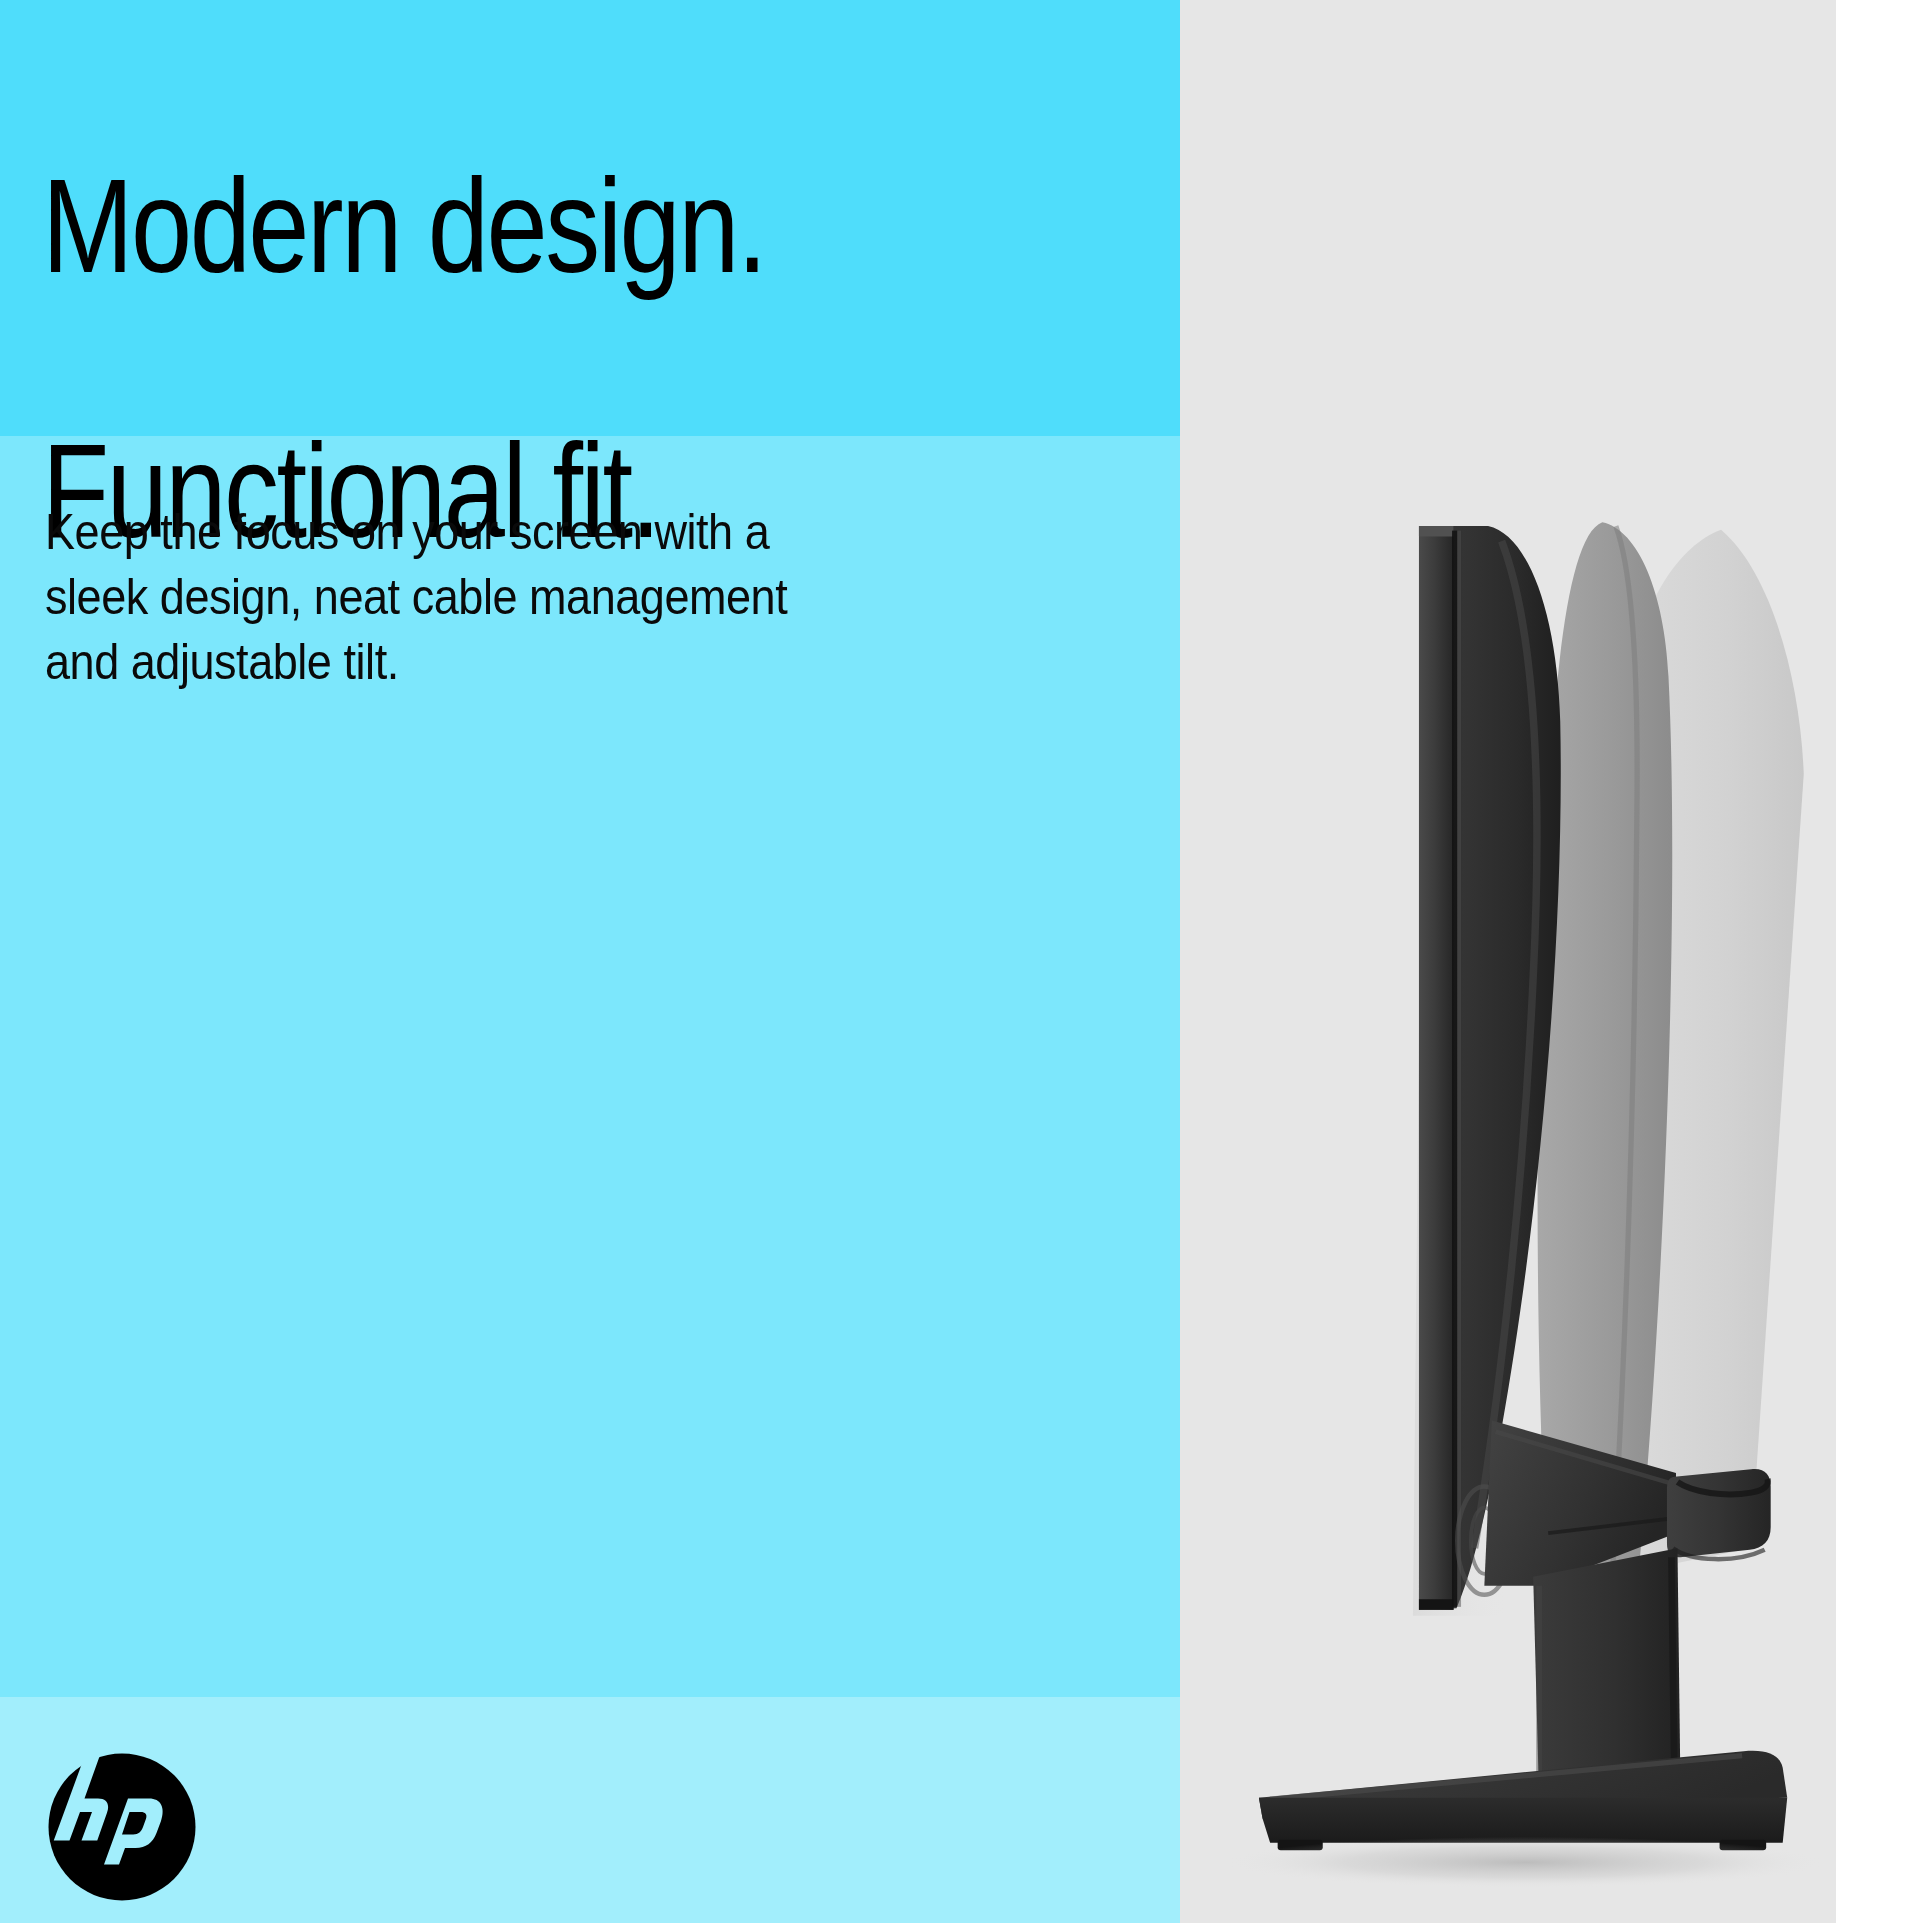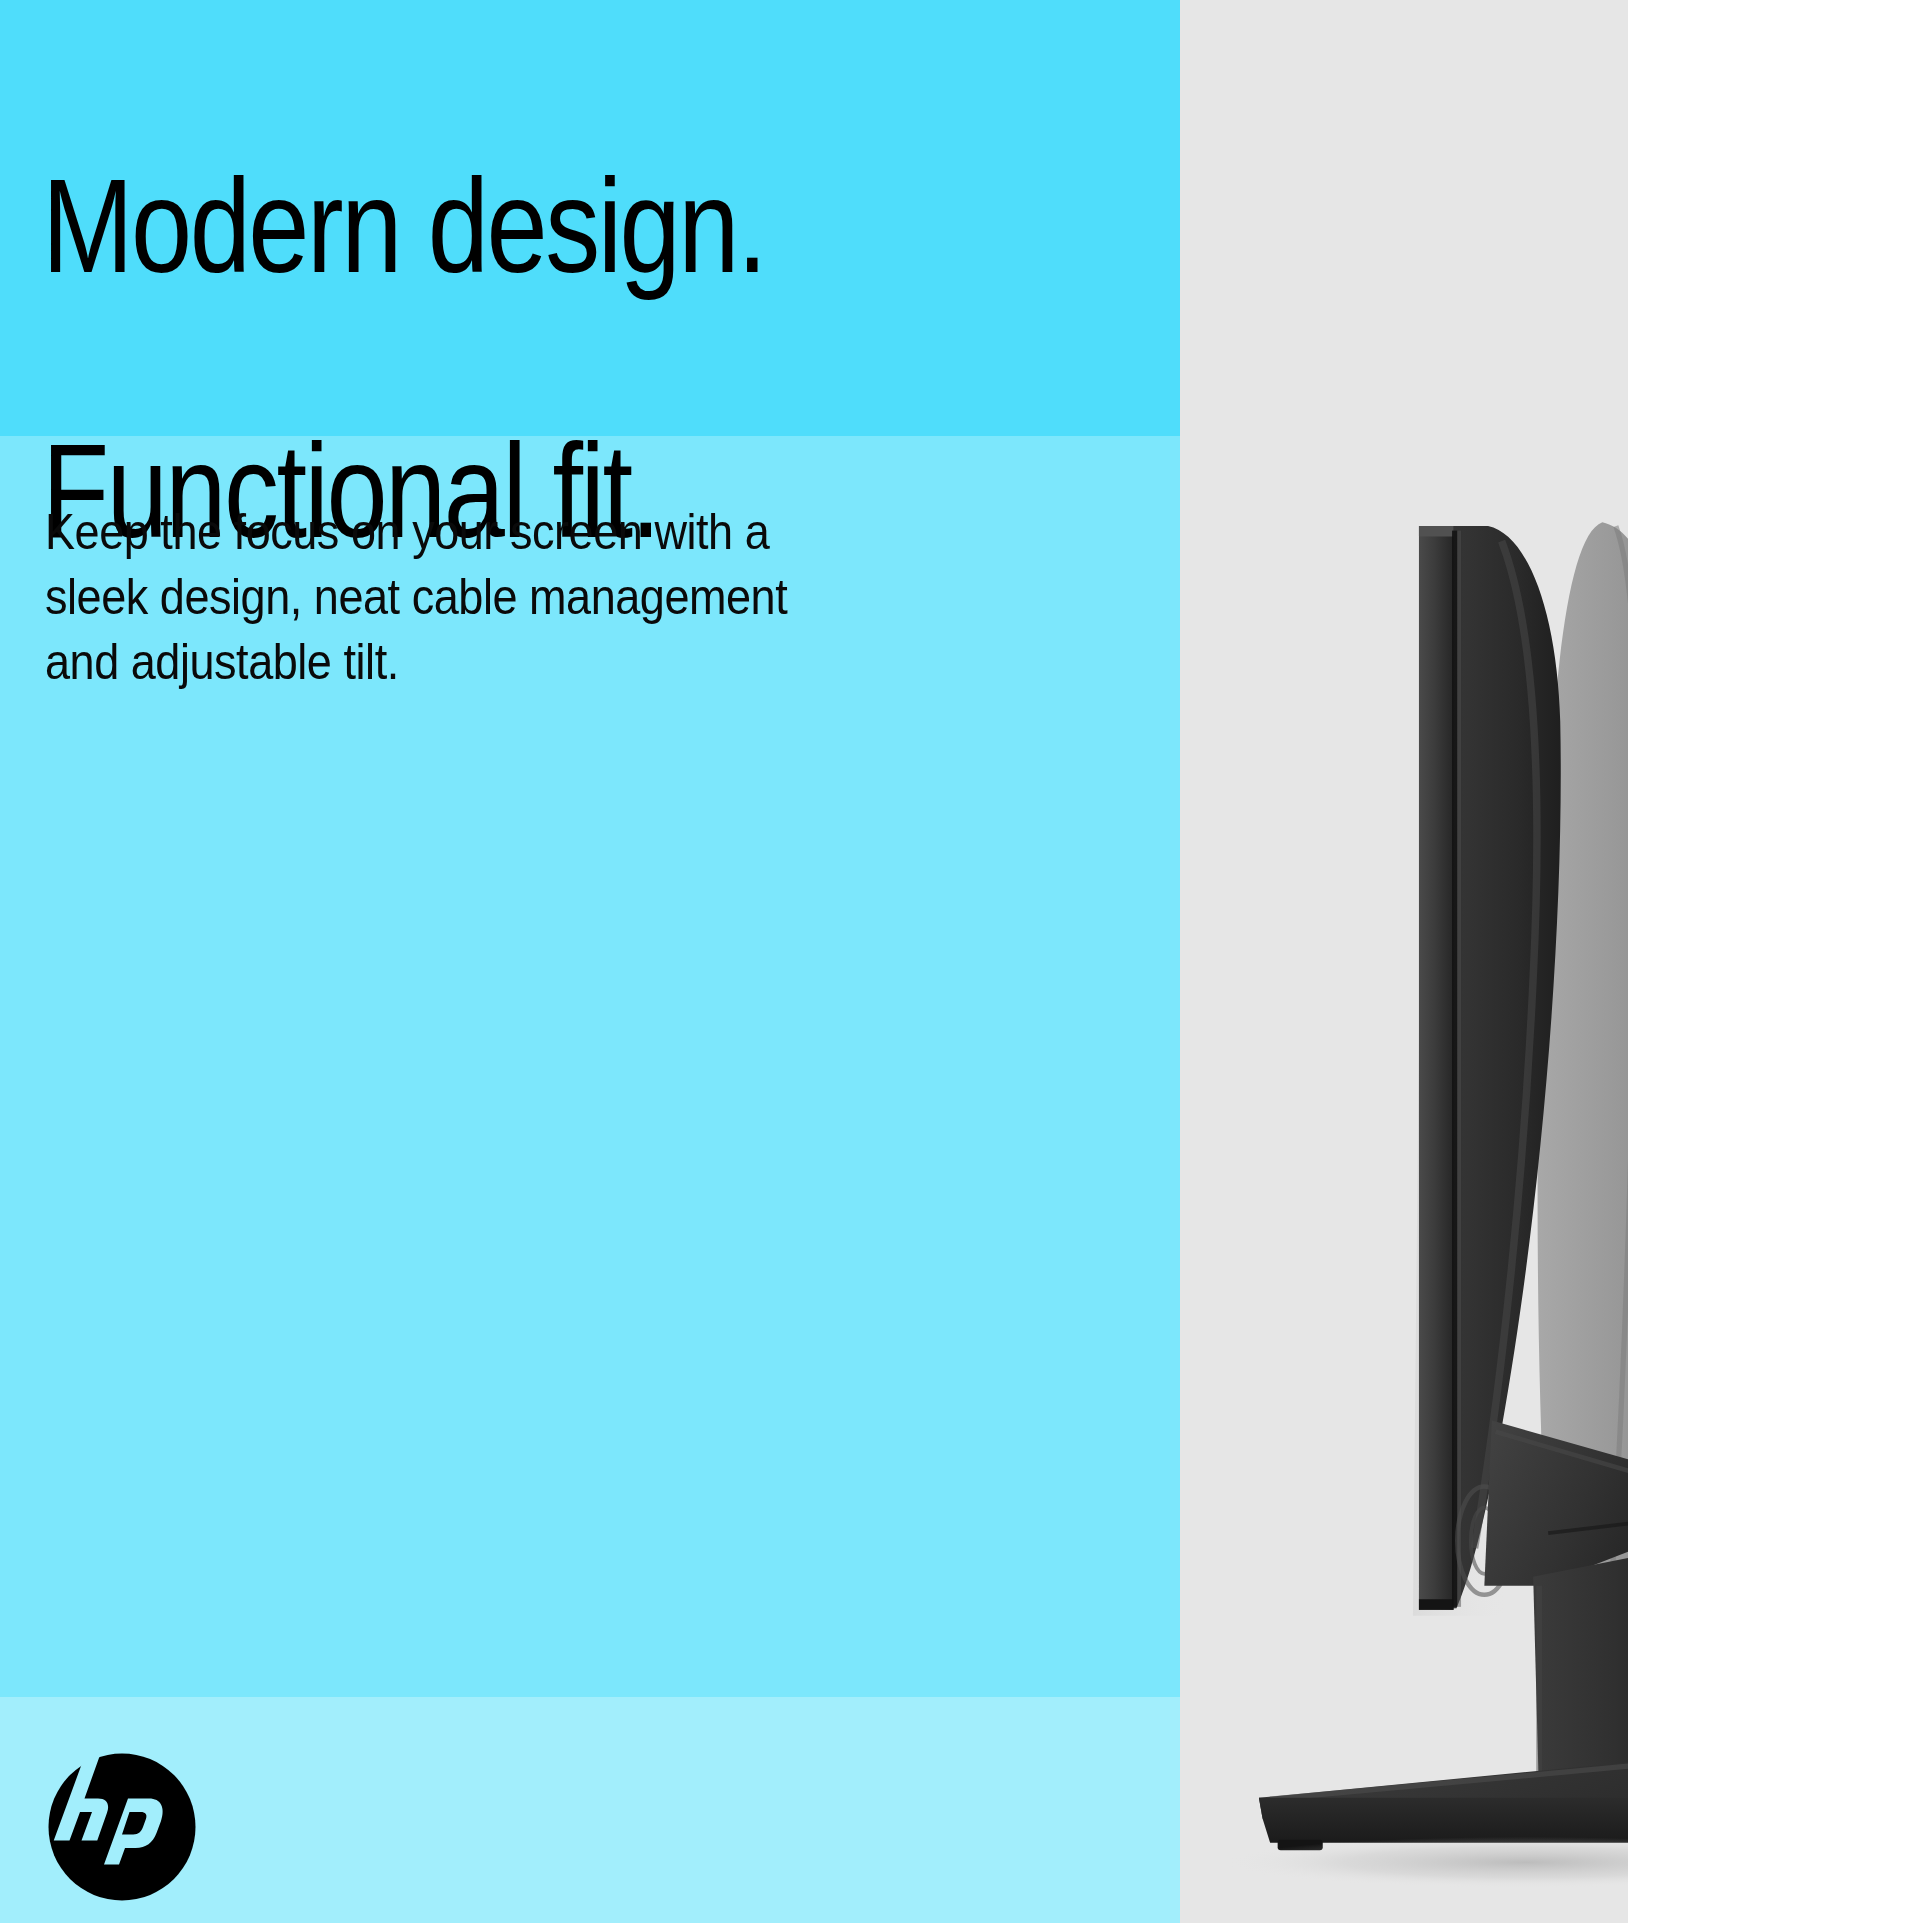--- a/index.html
+++ b/index.html
@@ -8,21 +8,21 @@
     padding: 0;
     background: #ffffff;
   }
   body {
     font-family: "Liberation Sans", sans-serif;
     -webkit-font-smoothing: antialiased;
   }
 
   #poster {
     position: relative;
-    width: 1628px;
+    width: 1836px;
     height: 1924px;
     overflow: hidden;
     background: #7dd3fc;
   }
 
   
   .left-panel {
     position: absolute;
     left: 0;
     top: 0;

